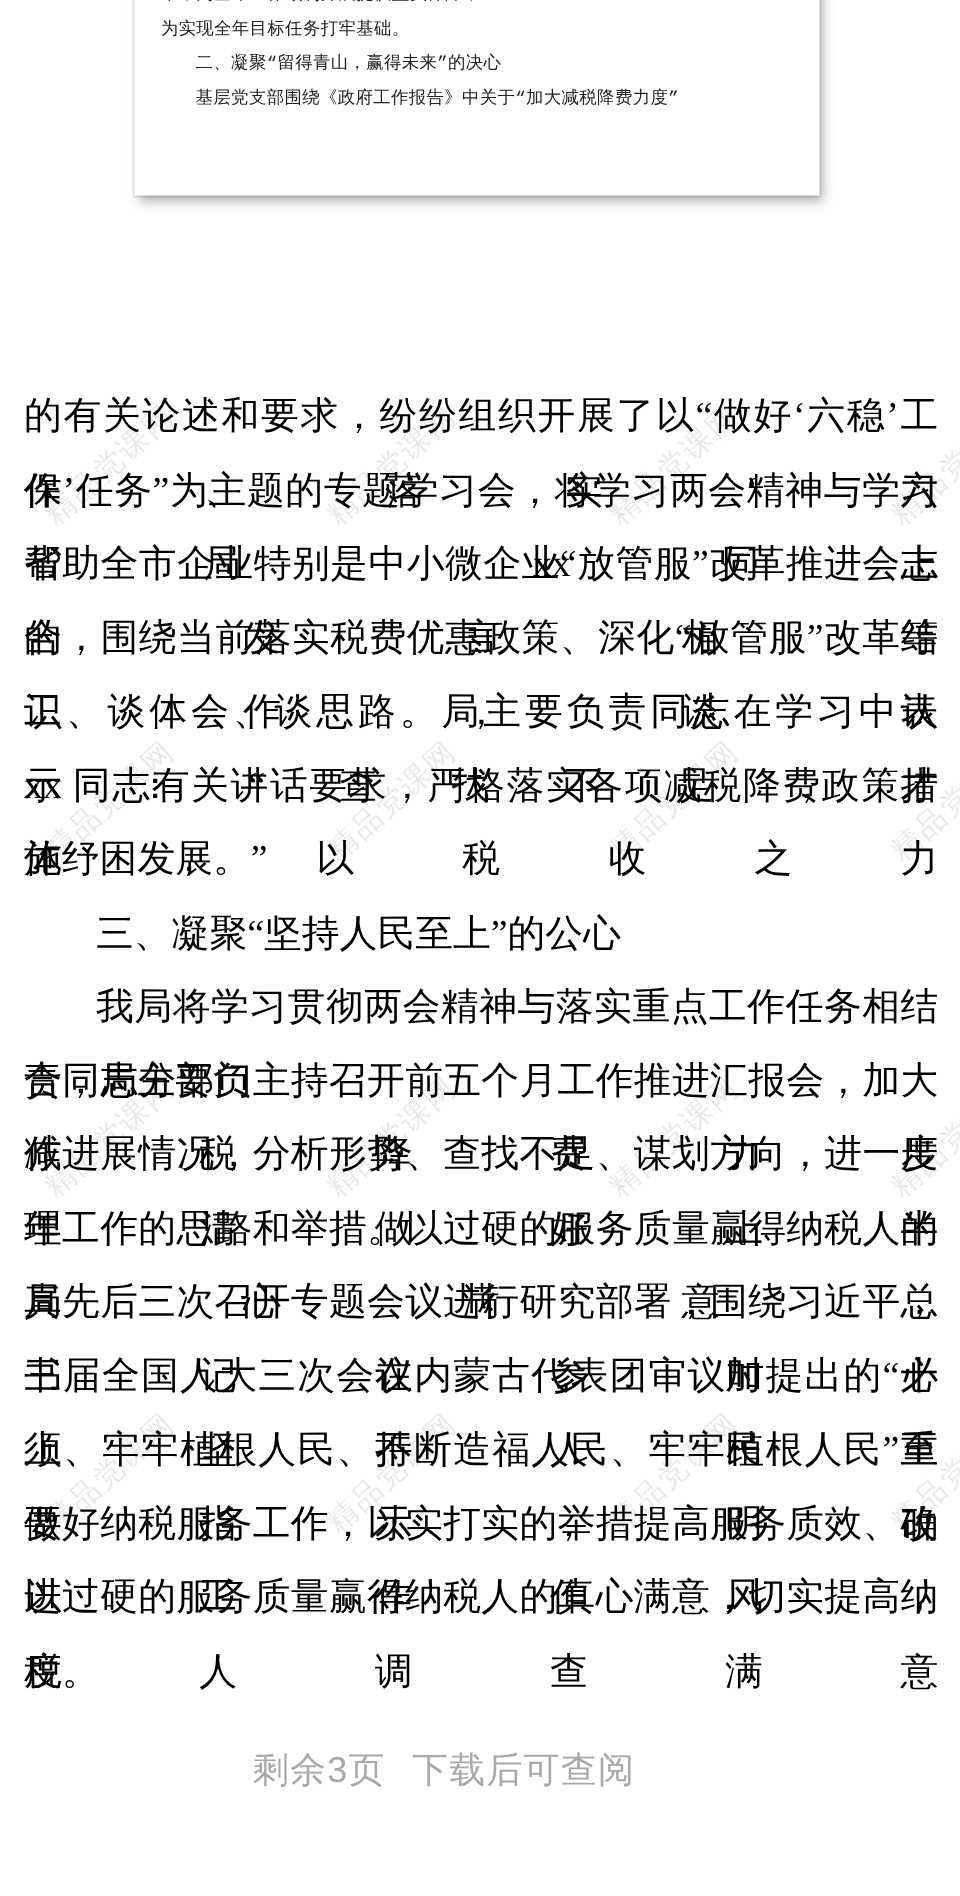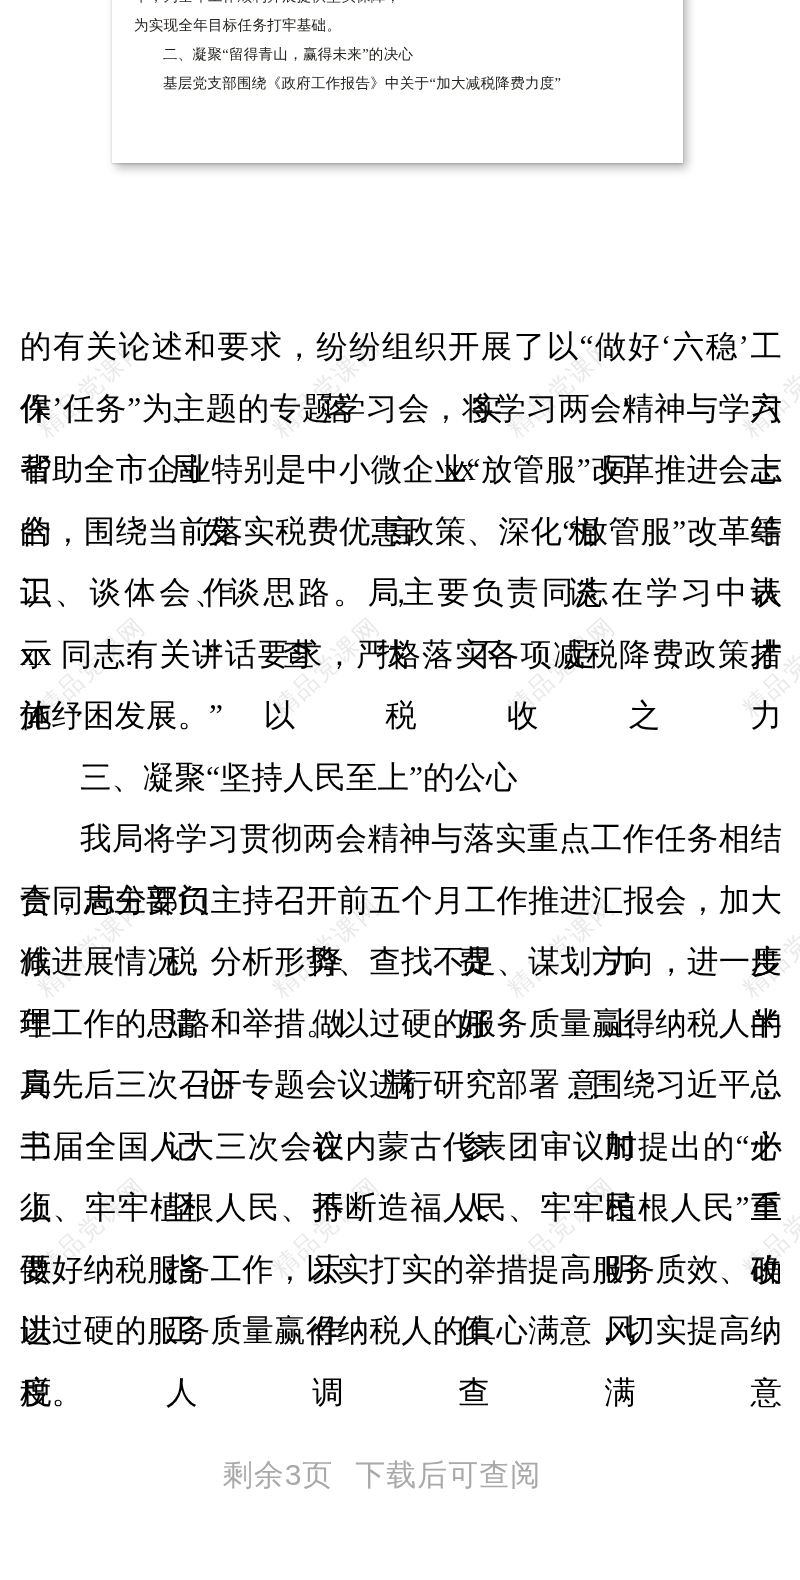--- a/index.html
+++ b/index.html
@@ -52,21 +52,21 @@
     top: 0;
     right: 0;
     padding: 26px 22px 0 22px;
   }
   .card-line {
     font-size: 14.5px;
     line-height: 29px;
     letter-spacing: 0.3px;
     color: #24211f;
     white-space: nowrap;
-    font-family: Liberation Serif, serif;
+    font-family: Liberation Mono, monospace;
   }
   .card-line.indent2 { text-indent: 29px; }
   .card-line.clipped { color: #2b2825; }
 
   
   .watermark-layer {
     position: absolute;
     left: 0;
     top: 300px;
     width: 800px;
@@ -120,21 +120,21 @@
     text-align-last: left;
     white-space: nowrap;
   }
   .body-line.plain.indent {
     text-indent: 60px;
   }
 
   
   .footer-note {
     position: absolute;
-    left: 12px;
+    left: 0;
     top: 1455px;
     width: 740px;
     text-align: center;
     font-family: "Liberation Sans", "DejaVu Sans", sans-serif;
     font-size: 30px;
     color: #a9a9a9;
     letter-spacing: 1px;
     z-index: 3;
   }
   .footer-note .gapword { padding-left: 22px; }

